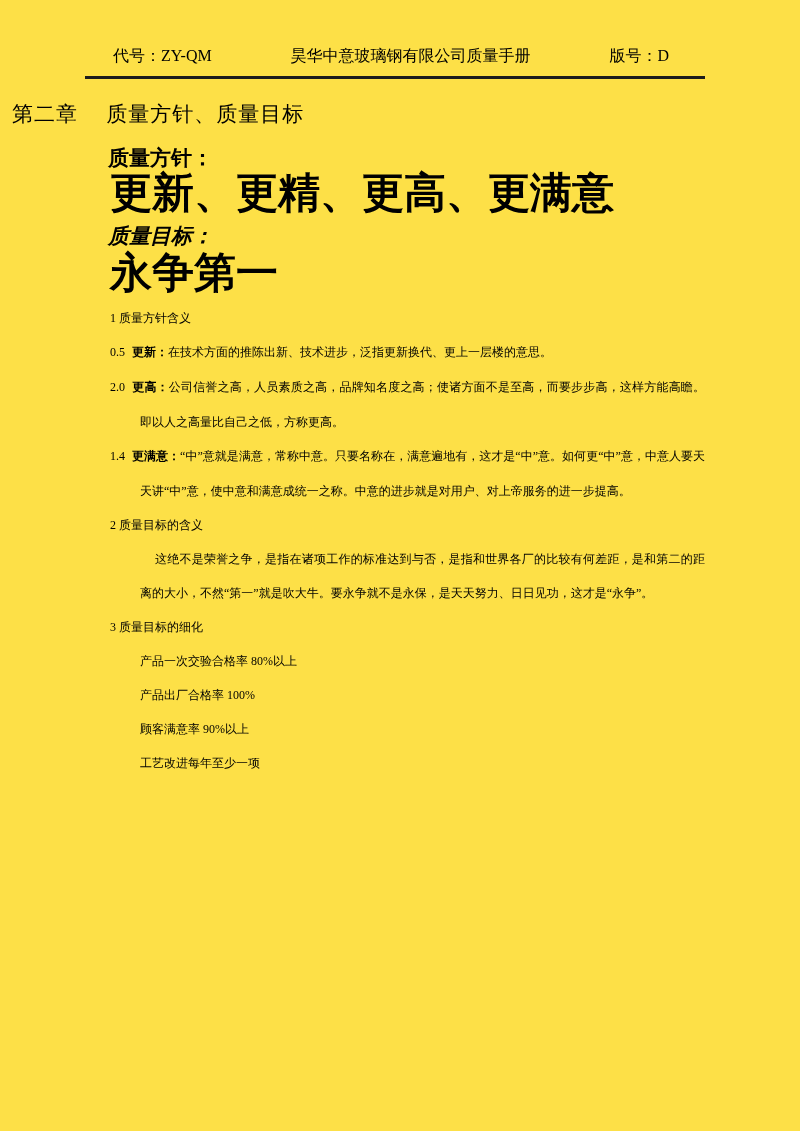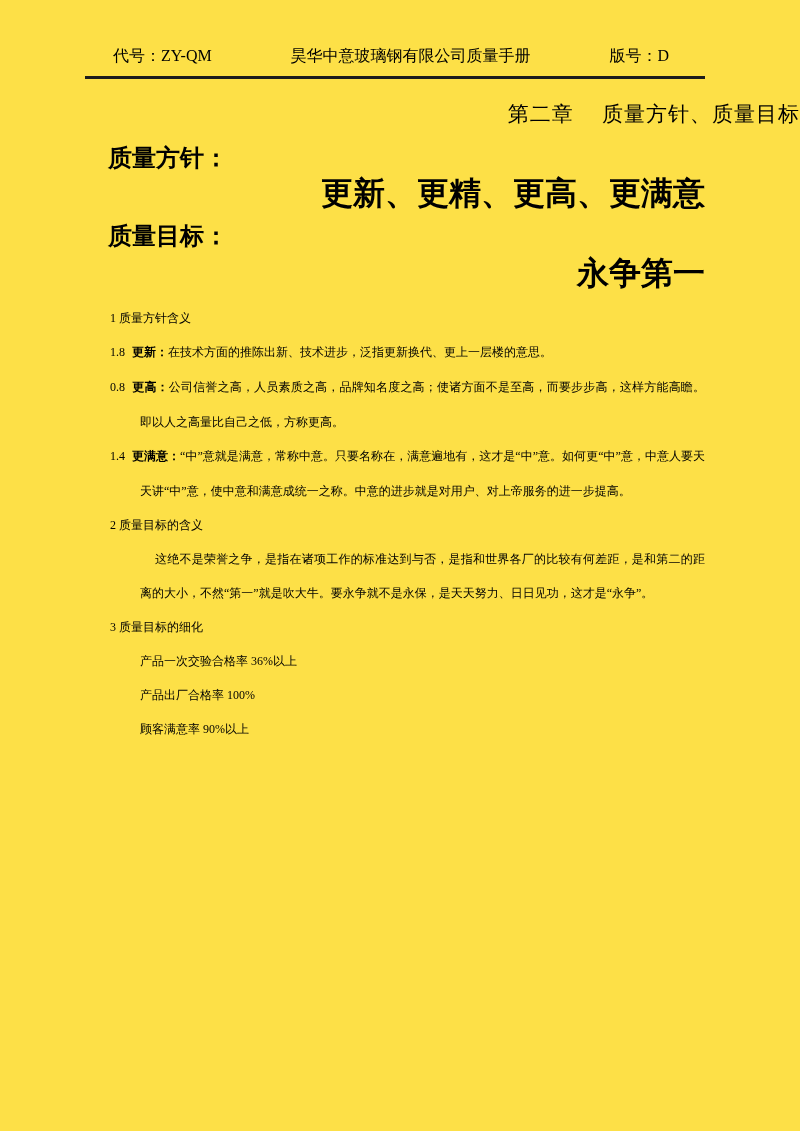--- a/index.html
+++ b/index.html
@@ -20,40 +20,40 @@
     padding: 0 36px 9px 28px;
     display: flex;
     justify-content: space-between;
     align-items: baseline;
     font-size: 16px;
     white-space: nowrap;
   }
   
   .chapter-title {
     margin-top: 21px;
-    text-align: right;
+    text-align: left;
     font-size: 21px;
     letter-spacing: 1px;
     padding-left: 12px;
   }
   
   .block-label {
     margin-left: 108px;
     font-family: "Liberation Sans", "DejaVu Sans", sans-serif;
     font-weight: bold;
-    font-size: 24px;
+    font-size: 21px;
     line-height: 26px;
   }
   .policy-label { margin-top: 17px; }
-  .goal-label   { margin-top: 11px; }
+  .goal-label   { margin-top: 11px; font-style: italic; }
   .slogan {
     margin: 3px 95px 0 110px;
-    text-align: right;
+    text-align: left;
     font-weight: bold;
-    font-size: 32px;
+    font-size: 42px;
     line-height: 38px;
   }
   .goal-slogan { margin-top: 5px; }
   
   .doc-body {
     margin: 9px 95px 0 110px;
     font-size: 12px;
     line-height: 34px;
     text-align: justify;
   }
@@ -89,32 +89,33 @@
   <div class="block-label policy-label">质量方针：</div>
   <div class="slogan">更新、更精、更高、更满意</div>
 
   <div class="block-label goal-label">质量目标：</div>
   <div class="slogan goal-slogan">永争第一</div>
 
   <div class="doc-body">
 
     <div>1 质量方针含义</div>
 
-    <div class="hang"><span class="num">1.8</span><span class="term">更新：</span><span>在技术方面的推陈出新、技术进步，泛指更新换代、更上一层楼的意思。</span></div>
+    <div class="hang"><span class="num">0.5</span><span class="term">更新：</span><span>在技术方面的推陈出新、技术进步，泛指更新换代、更上一层楼的意思。</span></div>
 
 
-    <div class="hang"><span class="num">0.8</span><span class="term">更高：</span><span>公司信誉之高，人员素质之高，品牌知名度之高；使诸方面不是至高，而要步步高，这样方能高瞻。即以人之高量比自己之低，方称更高。</span></div>
+    <div class="hang"><span class="num">2.0</span><span class="term">更高：</span><span>公司信誉之高，人员素质之高，品牌知名度之高；使诸方面不是至高，而要步步高，这样方能高瞻。即以人之高量比自己之低，方称更高。</span></div>
 
     <div class="hang"><span class="num">1.4</span><span class="term">更满意：</span><span>“中”意就是满意，常称中意。只要名称在，满意遍地有，这才是“中”意。如何更“中”意，中意人要天天讲“中”意，使中意和满意成统一之称。中意的进步就是对用户、对上帝服务的进一步提高。</span></div>
 
     <div>2 质量目标的含义</div>
 
     <div class="para-indent">这绝不是荣誉之争，是指在诸项工作的标准达到与否，是指和世界各厂的比较有何差距，是和第二的距离的大小，不然“第一”就是吹大牛。要永争就不是永保，是天天努力、日日见功，这才是“永争”。</div>
 
     <div>3 质量目标的细化</div>
 
-    <div class="target-item">产品一次交验合格率 36%以上</div>
+    <div class="target-item">产品一次交验合格率 80%以上</div>
     <div class="target-item">产品出厂合格率 100%</div>
     <div class="target-item">顾客满意率 90%以上</div>
+    <div class="target-item">工艺改进每年至少一项</div>
 
   </div>
 
 </div>
 
 </body></html>

